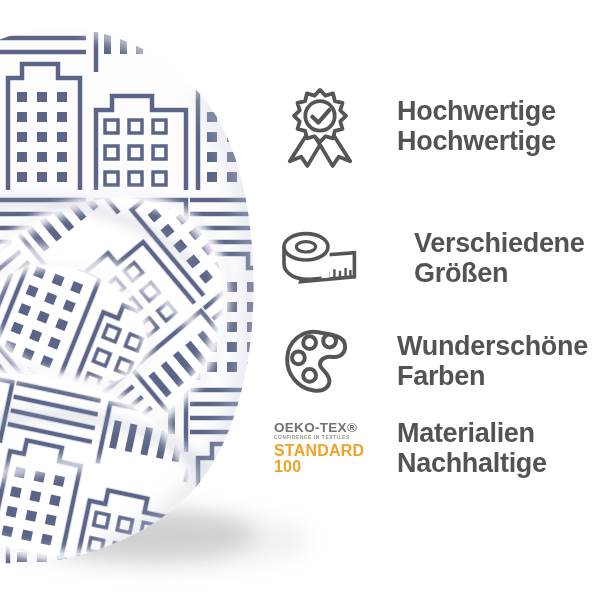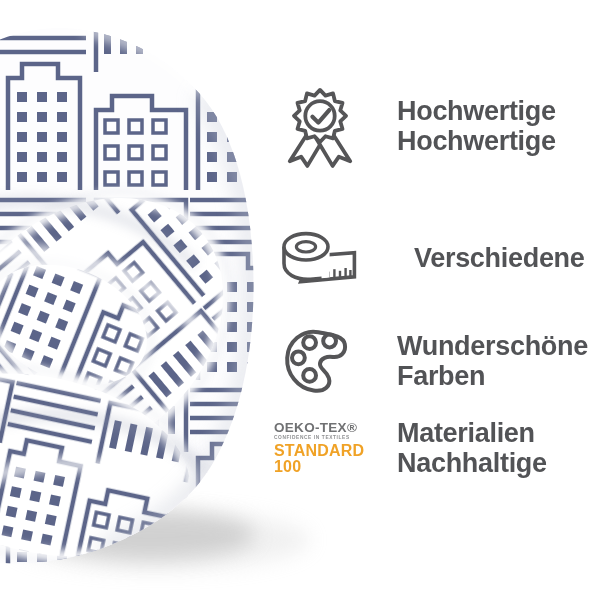--- a/index.html
+++ b/index.html
@@ -162,20 +162,21 @@
               <path d="M88,73.9 V65"></path>
           </g>
           <path d="M5,36 L5,57 C5,70 20,77.5 38,76.5 L62,74.5 L62,30 Z" fill="#ffffff"></path>
           <path d="M5,36 L5,57 C5,70 20,77.5 38,76.5 L52,75.5" stroke="#555557" stroke-width="4.5"></path>
           <ellipse cx="32.5" cy="36" rx="27.5" ry="16.5" fill="#ffffff" stroke="#555557" stroke-width="4.5"></ellipse>
           <ellipse cx="32.5" cy="36" rx="12" ry="6.5" fill="#ffffff" stroke="#555557" stroke-width="4"></ellipse>
         </svg>
       </div>
       <div class="feature-text">
         <span class="line">Verschiedene</span>
+        <span class="line">Größen</span>
       </div>
     </div>
 
     <div class="feature-row row-3">
       <div class="icon-box">
         <svg width="80" height="90" viewBox="0 0 100 100" fill="none">
           <path d="M48,14 C28,10 10,26 9,46 C8,66 22,84 42,87 C56,89 64,81 61,71 C58,62 49,60 50,53 C51,46 59,44 66,45 C76,46 83,39 81,29 C79,18 62,17 48,14 Z" stroke="#555557" stroke-width="5" stroke-linejoin="round"></path>
           <circle cx="37" cy="27" r="8" stroke="#555557" stroke-width="5"></circle>
           <circle cx="62" cy="25" r="8" stroke="#555557" stroke-width="5"></circle>
           <circle cx="23" cy="46" r="8" stroke="#555557" stroke-width="5"></circle>

